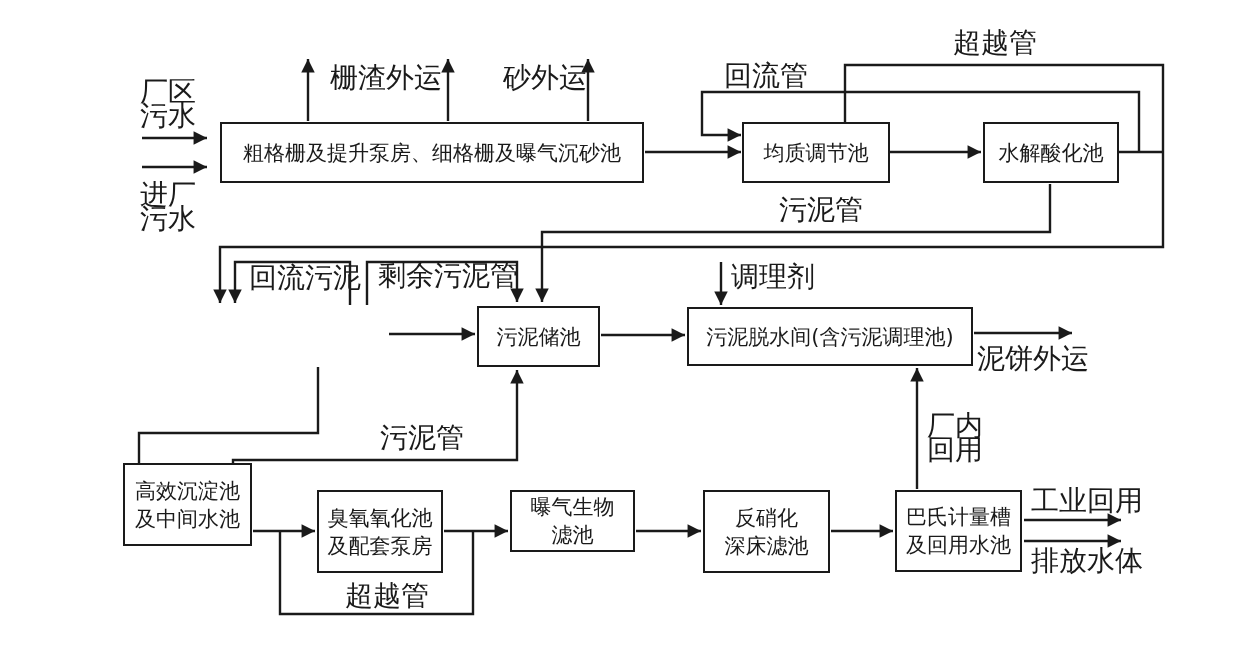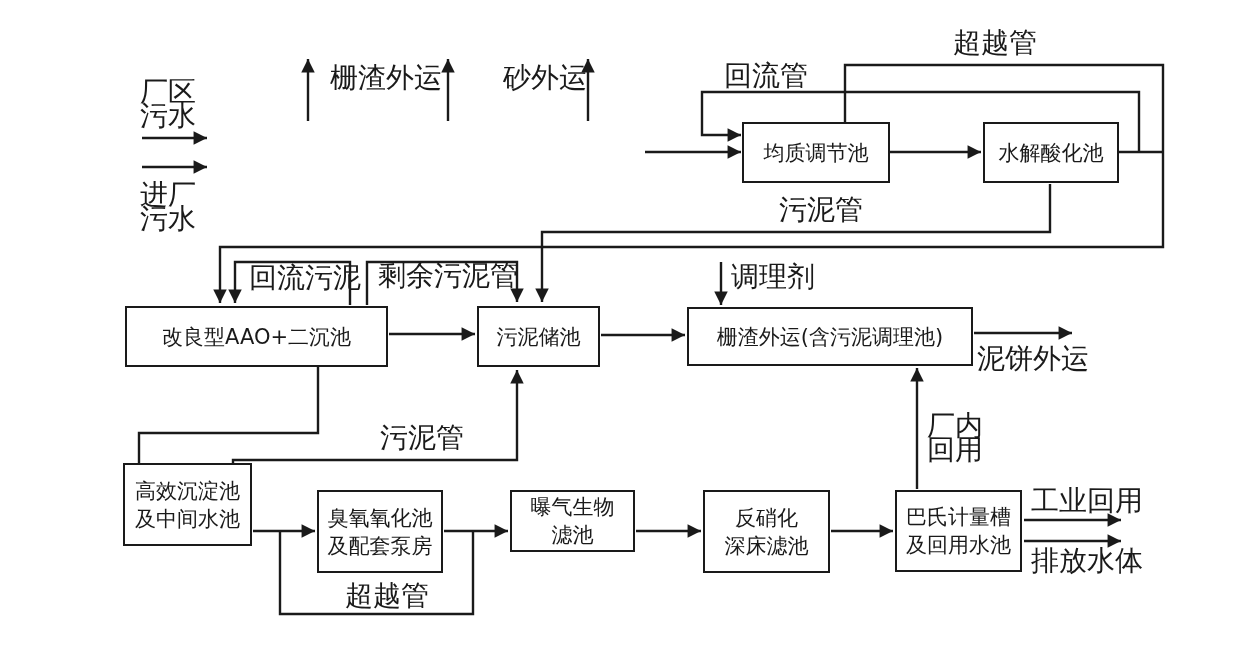--- a/index.html
+++ b/index.html
@@ -78,25 +78,25 @@
     <polyline class="ar" points="253,531 315,531"></polyline>
     <polyline points="280,531 280,614 473,614 473,531"></polyline>
     <polyline class="ar" points="444,531 508,531"></polyline>
     <polyline class="ar" points="636,531 701,531"></polyline>
     <polyline class="ar" points="831,531 893,531"></polyline>
 
     <polyline class="ar" points="1024,520 1121,520"></polyline>
     <polyline class="ar" points="1024,541 1121,541"></polyline>
   </svg>
 
+  <div class="box" style="left:220px;top:122px;width:424px;height:61px;">粗格栅及提升泵房、细格栅及曝气沉砂池</div>
   <div class="box" style="left:742px;top:122px;width:148px;height:61px;">均质调节池</div>
   <div class="box" style="left:983px;top:122px;width:136px;height:61px;">水解酸化池</div>
-  <div class="box" style="left:125px;top:306px;width:263px;height:61px;">改良型AAO+二沉池</div>
   <div class="box" style="left:477px;top:306px;width:123px;height:61px;">污泥储池</div>
-  <div class="box" style="left:687px;top:307px;width:286px;height:59px;">栅渣外运(含污泥调理池)</div>
+  <div class="box" style="left:687px;top:307px;width:286px;height:59px;">污泥脱水间(含污泥调理池)</div>
   <div class="box" style="left:123px;top:463px;width:129px;height:83px;">高效沉淀池
 及中间水池</div>
   <div class="box" style="left:317px;top:490px;width:126px;height:83px;">臭氧氧化池
 及配套泵房</div>
   <div class="box" style="left:510px;top:490px;width:125px;height:62px;">曝气生物
 滤池</div>
   <div class="box" style="left:703px;top:490px;width:127px;height:83px;">反硝化
 深床滤池</div>
   <div class="box" style="left:895px;top:490px;width:127px;height:82px;">巴氏计量槽
 及回用水池</div>

